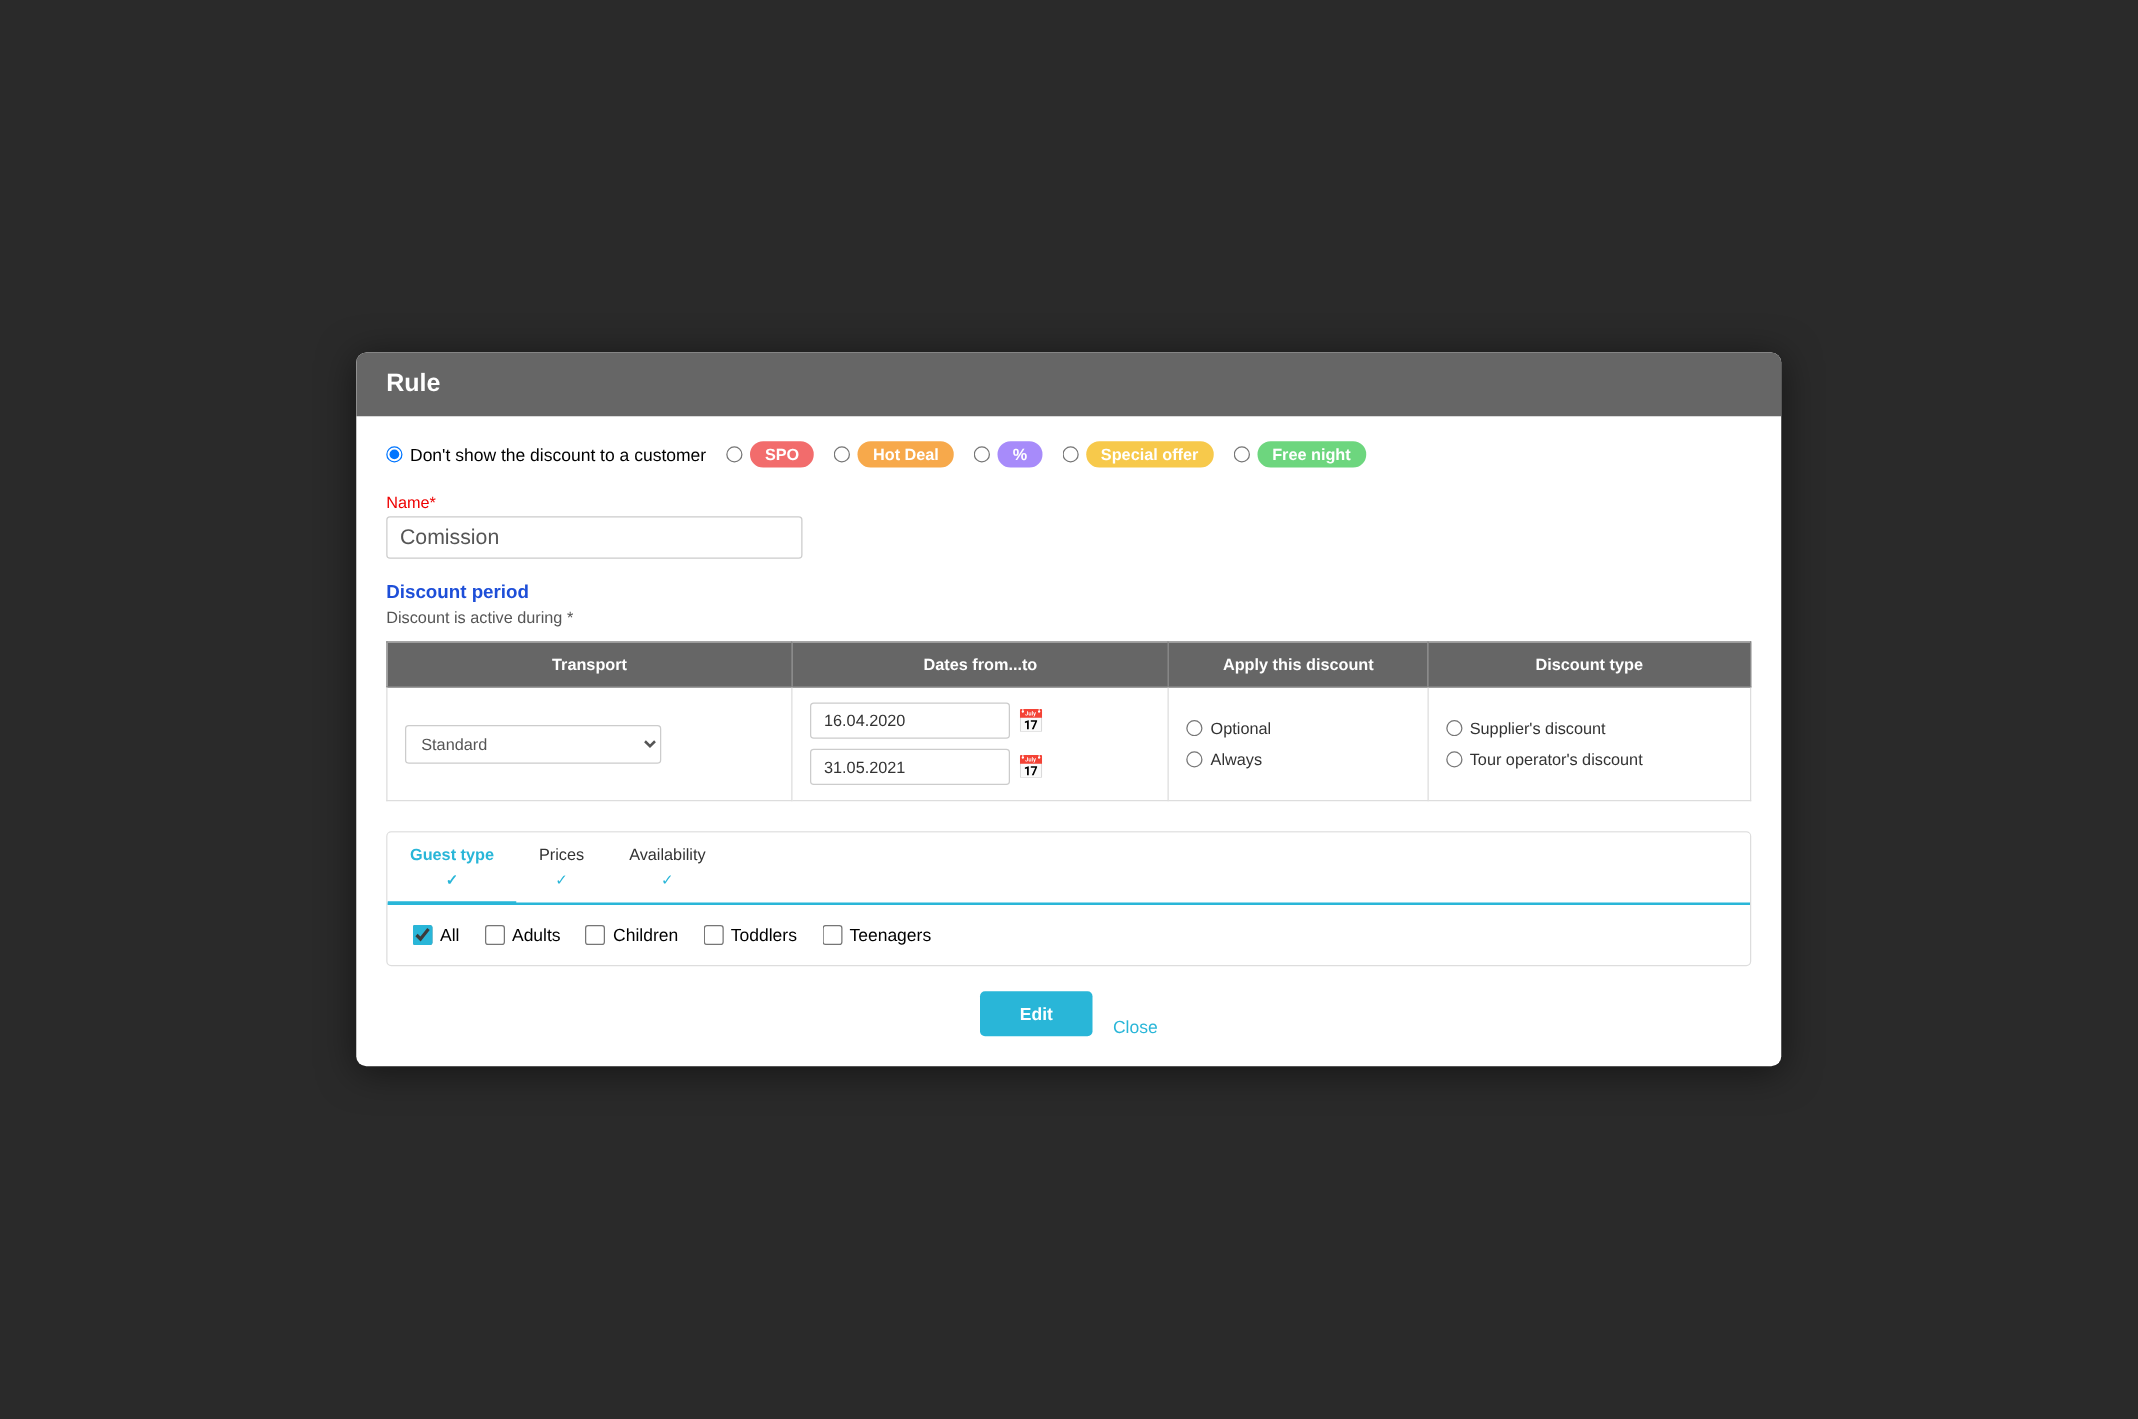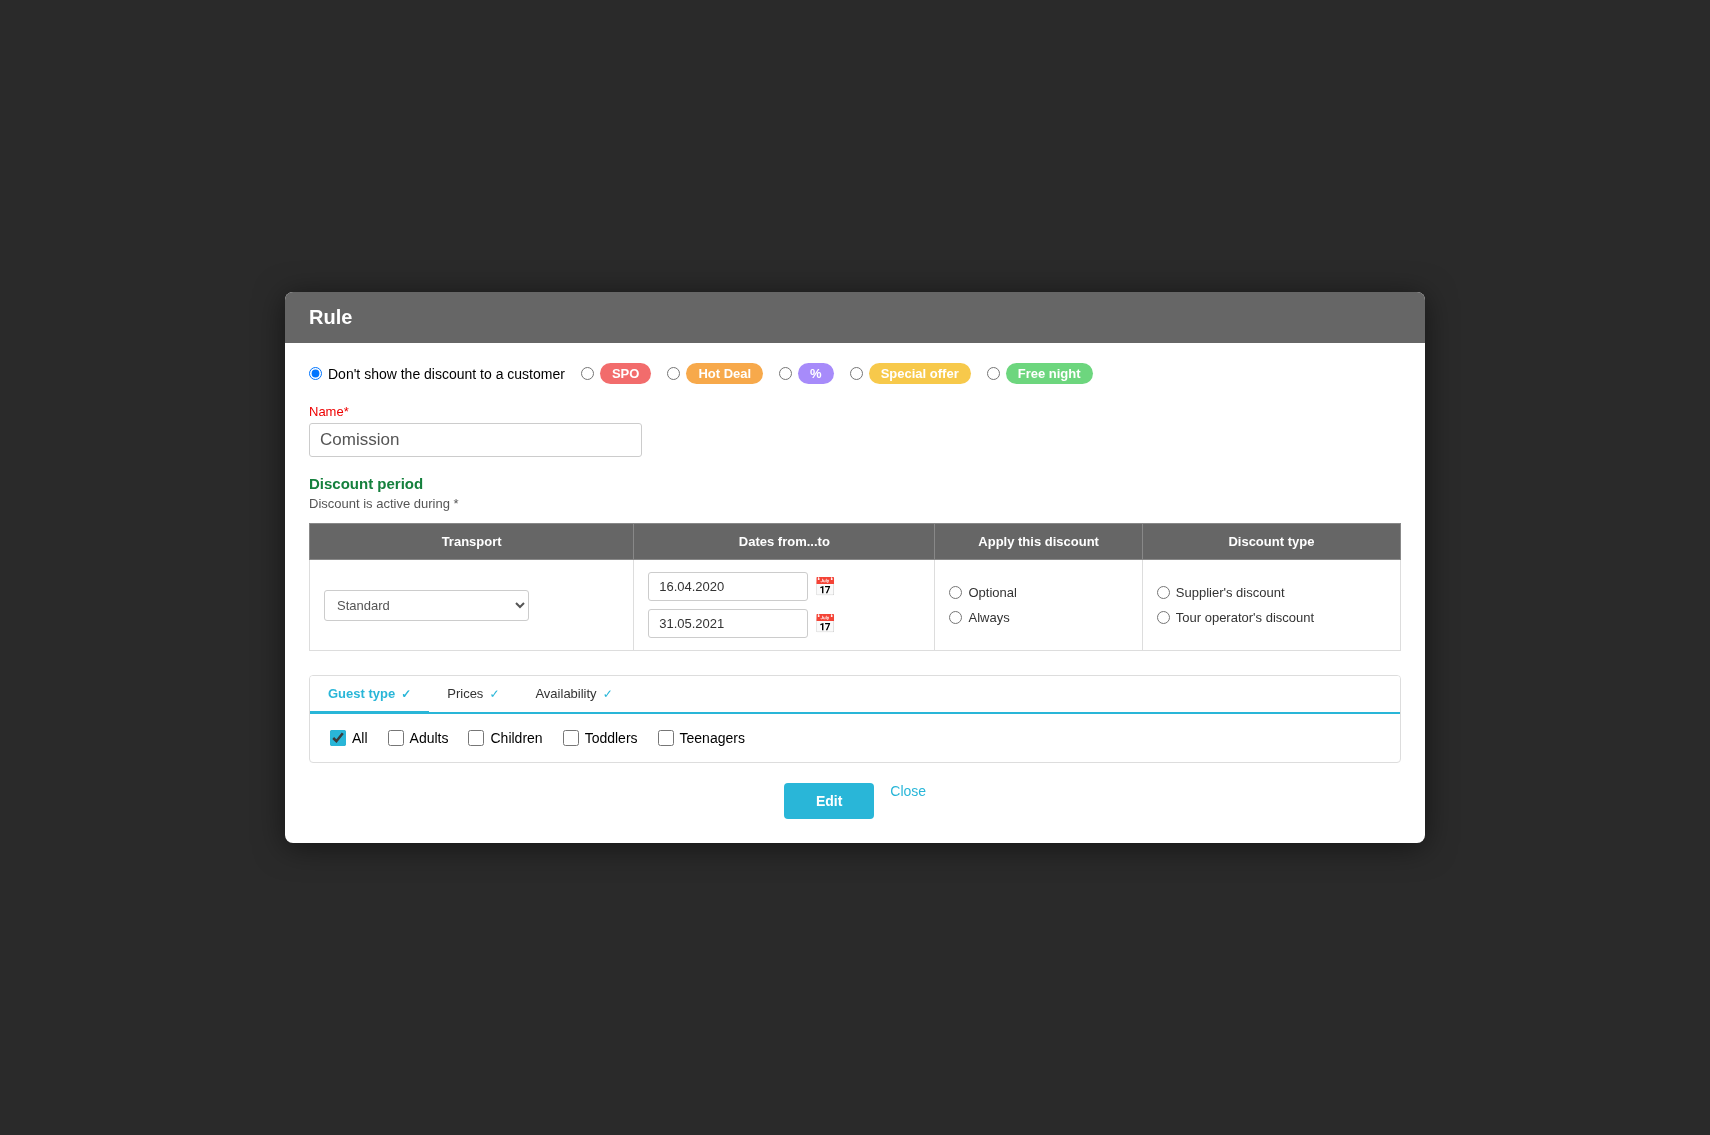--- a/index.html
+++ b/index.html
@@ -91,21 +91,21 @@
       border-radius: 3px;
       padding: 6px 10px;
       font-size: 17px;
       width: 333px;
       color: #555;
     }
     .section-title {
       font-weight: bold;
       font-size: 15px;
       margin-bottom: 4px;
-      color: #15803d;
+      color: #1d4ed8;
     }
     .section-subtitle {
       font-size: 13px;
       color: #555;
       margin-bottom: 12px;
     }
     .discount-table {
       width: 100%;
       border-collapse: collapse;
       margin-bottom: 24px;
@@ -193,20 +193,21 @@
     .tab {
       padding: 10px 18px;
       font-size: 13px;
       cursor: pointer;
       display: flex;
       align-items: center;
       gap: 6px;
       color: #333;
       border-bottom: 3px solid transparent;
       margin-bottom: -2px;
+      flex-direction: column;
     }
     .tab.active {
       color: #29b6d8;
       border-bottom: 3px solid #29b6d8;
       font-weight: bold;
     }
     .tab-check {
       color: #29b6d8;
       font-size: 12px;
     }
@@ -224,21 +225,21 @@
       cursor: pointer;
     }
     .checkbox-item input[type="checkbox"] {
       width: 16px;
       height: 16px;
       cursor: pointer;
       accent-color: #29b6d8;
     }
     .actions-row {
       display: flex;
-      align-items: flex-start;
+      align-items: flex-end;
       justify-content: center;
       gap: 16px;
       margin-top: 8px;
     }
     .btn-edit {
       background: #29b6d8;
       color: #fff;
       border: none;
       border-radius: 4px;
       padding: 10px 32px;

